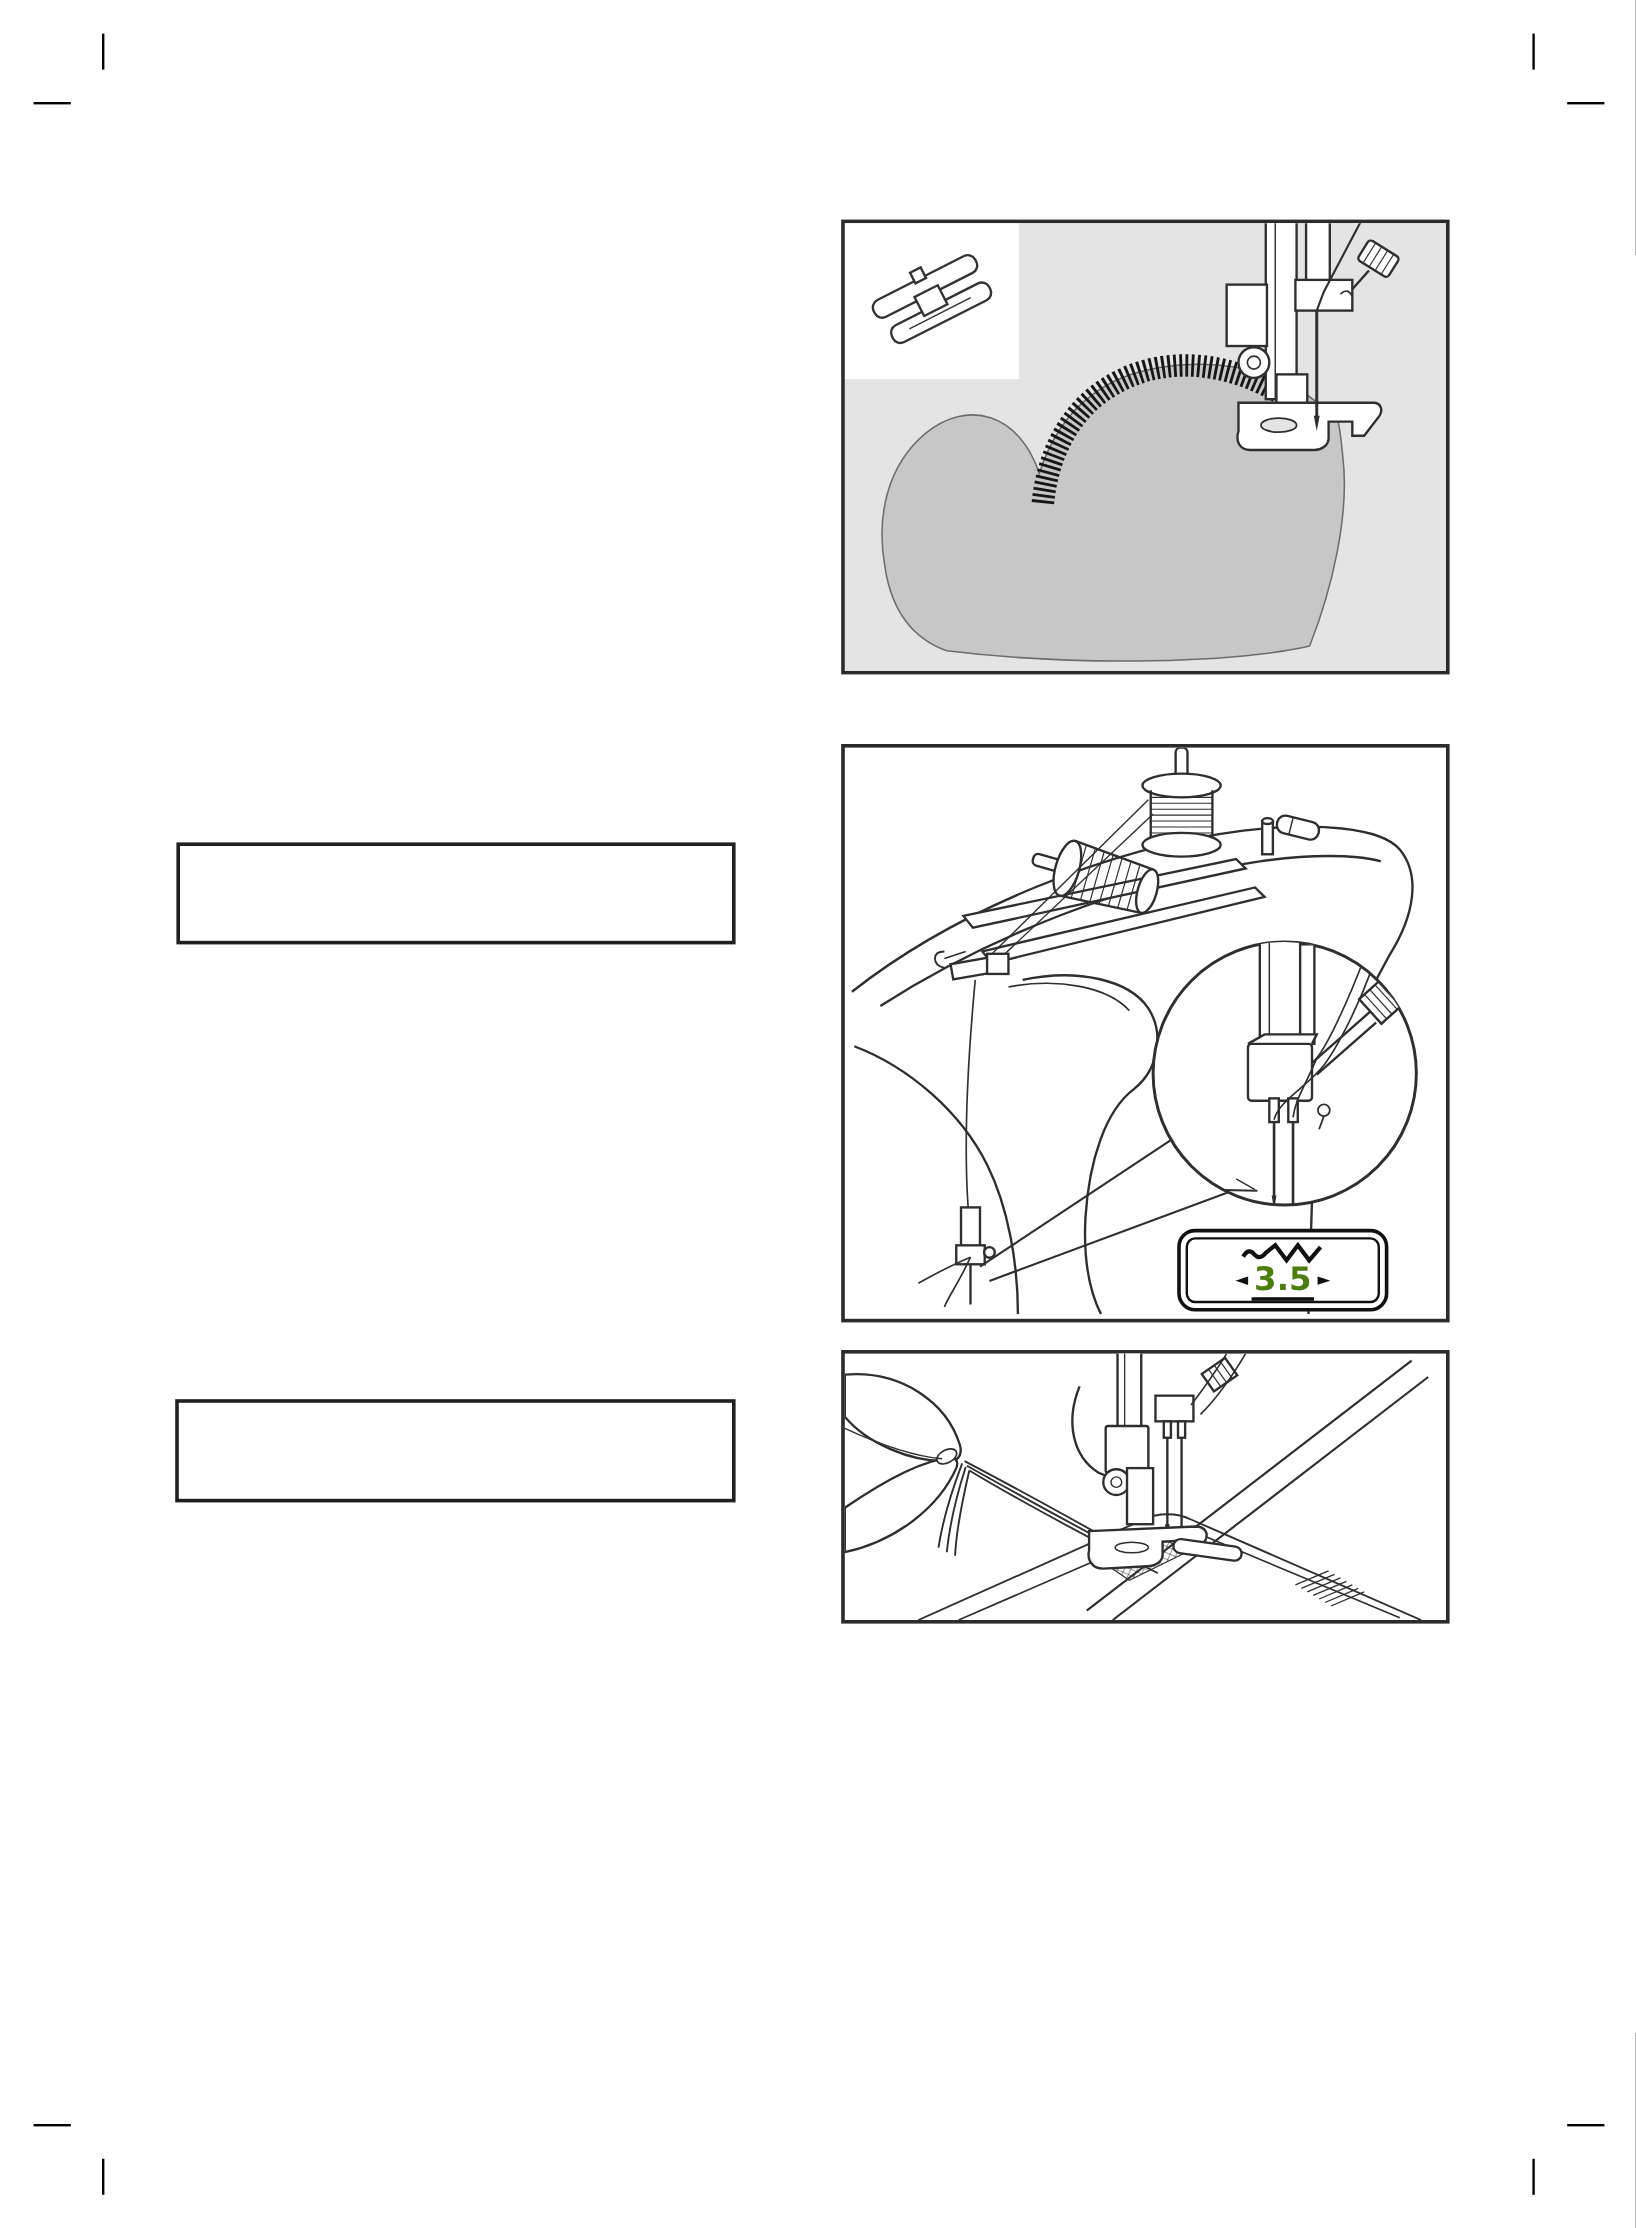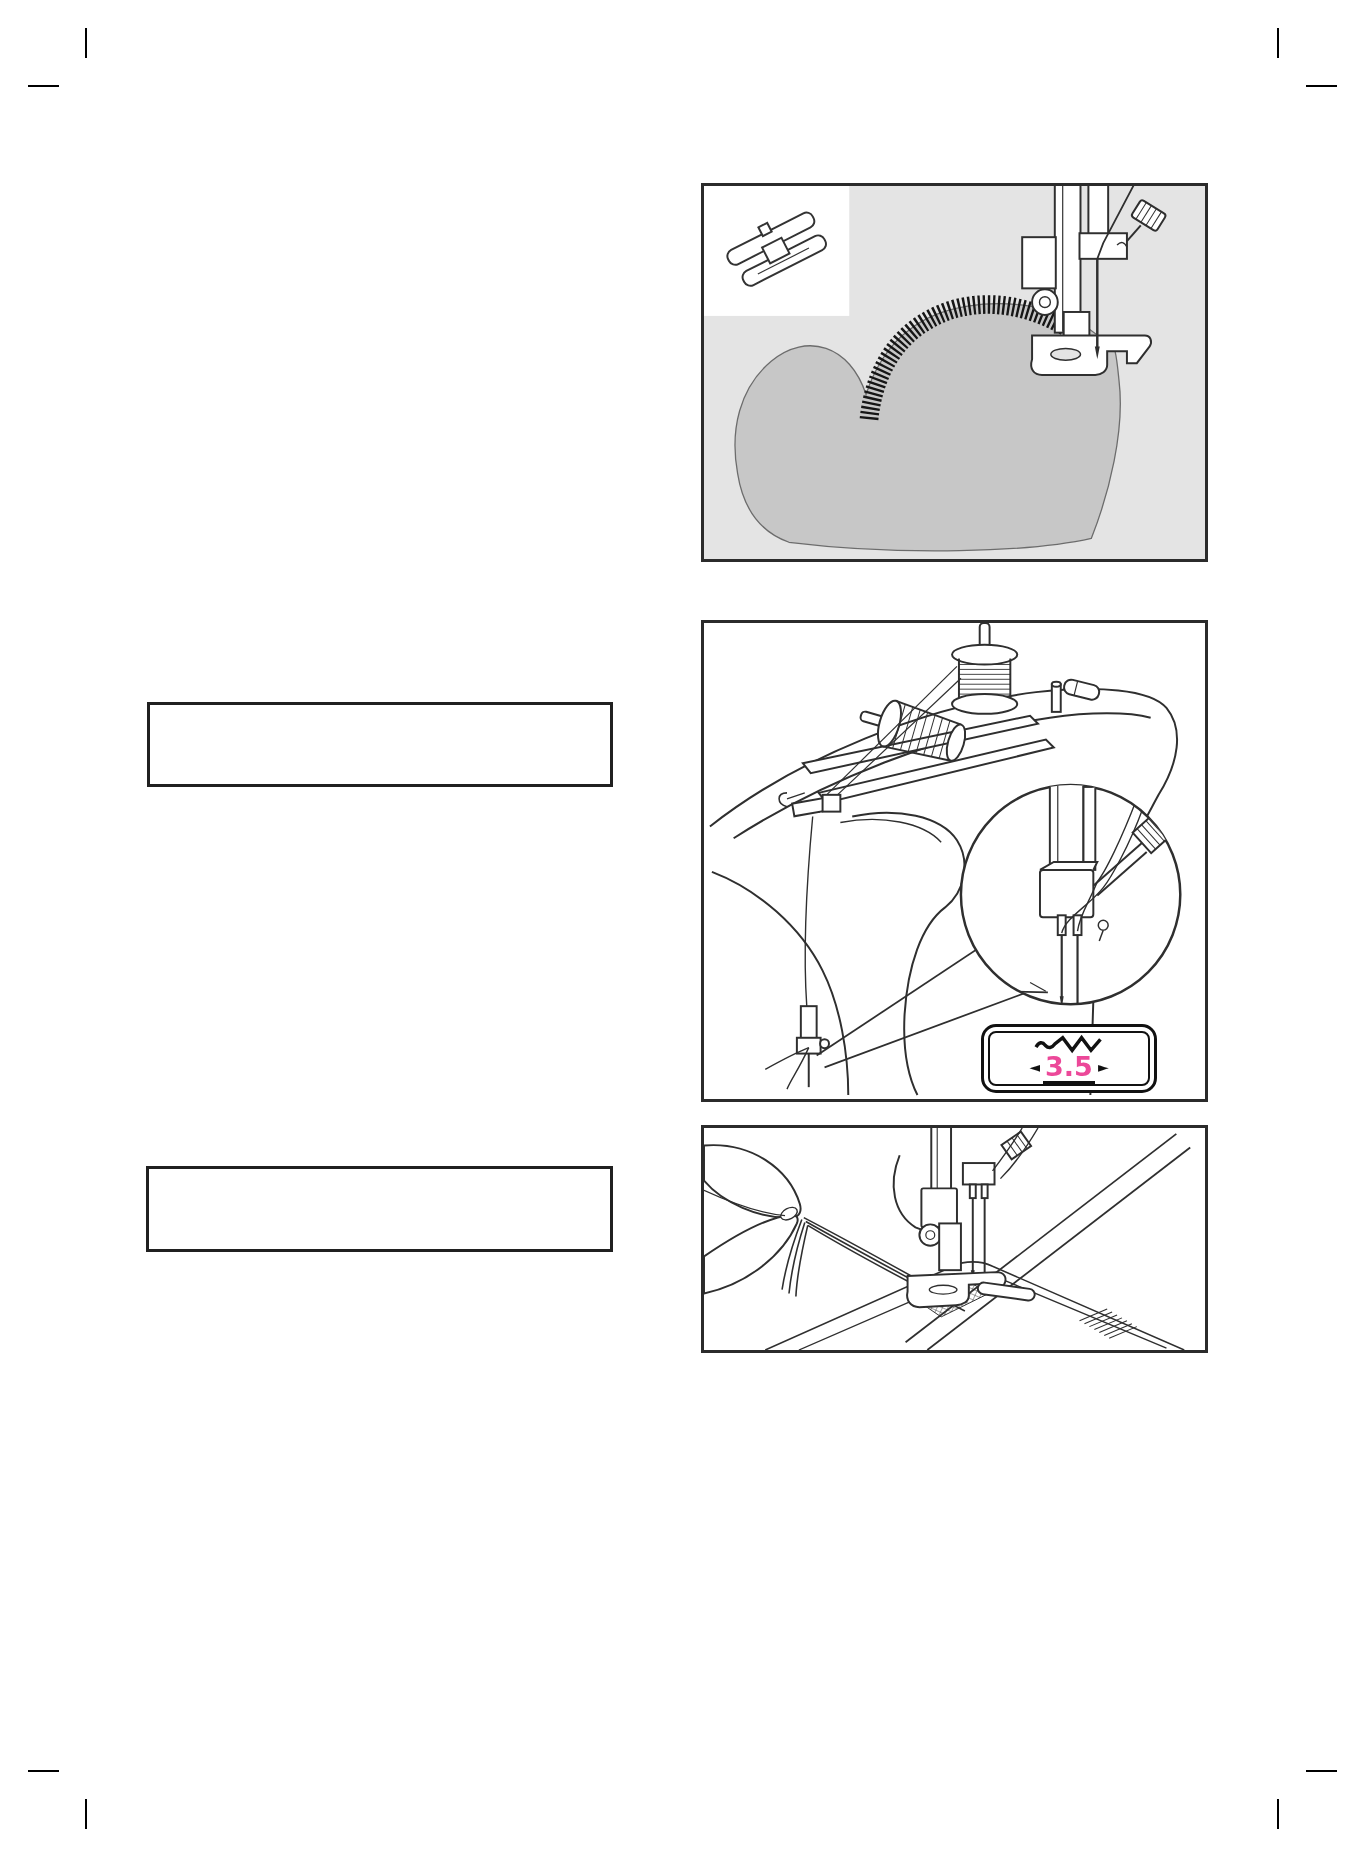--- a/index.html
+++ b/index.html
@@ -37,21 +37,21 @@
   }
   .lcd-inner{
     width:100%;height:100%;border:2.5px solid #111;border-radius:8px;
     box-sizing:border-box;display:flex;flex-direction:column;
     align-items:center;justify-content:center;
   }
   .lcd-zigzag{margin-bottom:-2px;}
   .lcd-row{display:flex;align-items:center;gap:3px;line-height:1;}
   .lcd-arrow{font-size:14px;color:#111;transform:translateY(-2px);}
   .lcd-value{
-    font-size:27px;font-weight:bold;color:#ec4899;letter-spacing:0px;
+    font-size:27px;font-weight:bold;color:#4d7c0f;letter-spacing:0px;
     border-bottom:3.5px solid #111;padding:0 2px 1px 2px;
     font-family:"DejaVu Sans", sans-serif;
   }
 </style>
 </head>
 <body>
 
 <div class="page">
 
   <div class="crop" style="left:85px;top:28px;width:2px;height:30px;"></div>

